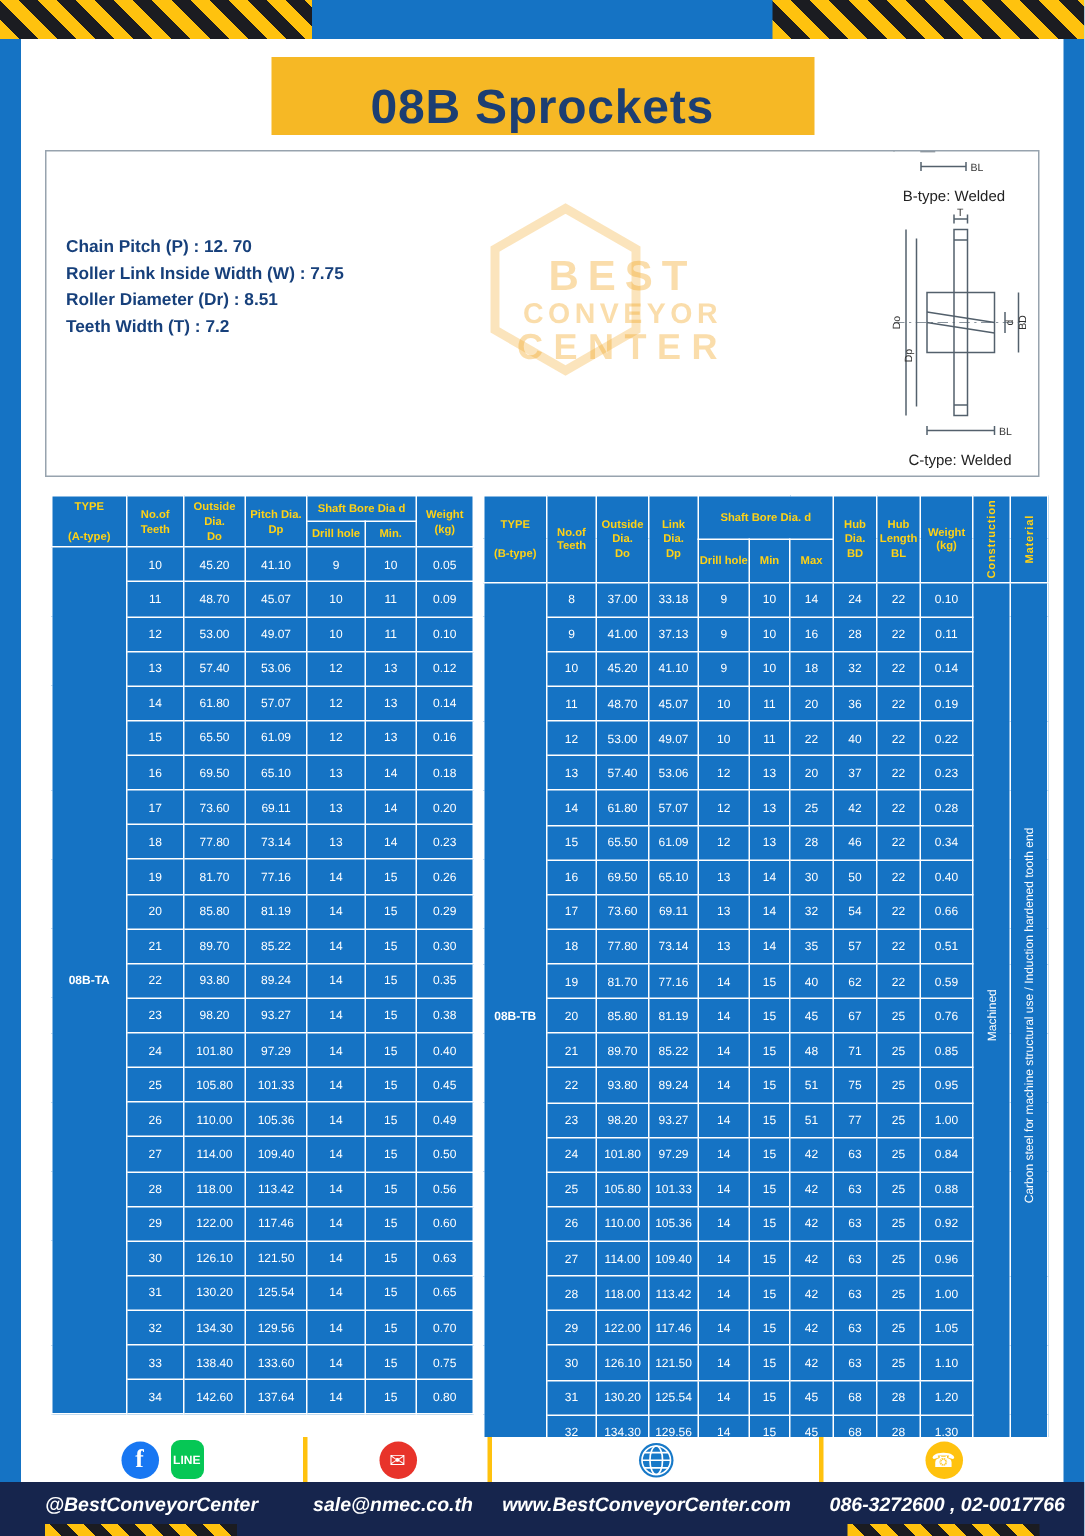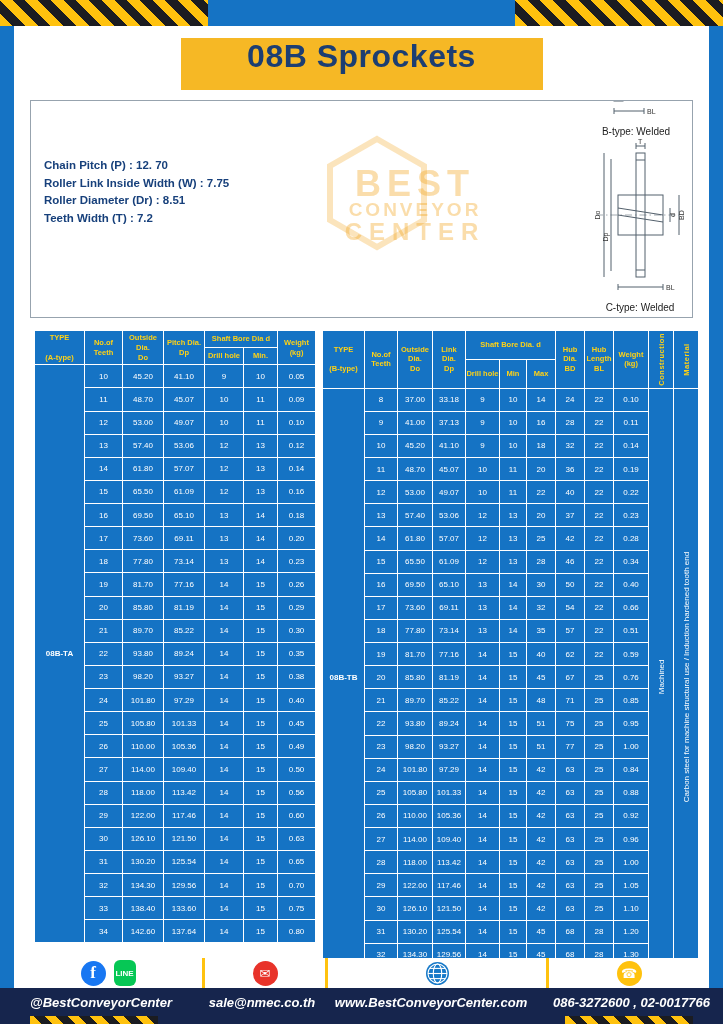--- a/index.html
+++ b/index.html
@@ -5,31 +5,31 @@
   html,body{margin:0;padding:0;}
   body{width:723px;height:1024px;font-family:"Liberation Sans",sans-serif;}
   .page{position:relative;width:723px;height:1024px;background:#1573c4;overflow:hidden;}
   .hazard{position:absolute;top:0;height:26px;width:208px;
     background:repeating-linear-gradient(45deg,#ffc20e 0 9px,#1b1c21 9px 18px);}
   .hazard.left{left:0;}
   .hazard.right{right:0;}
   .content{position:absolute;top:26px;left:14px;width:695px;height:932px;background:#ffffff;}
   
   .banner{width:362px;height:52px;margin:12px auto 0;background:#f6b825;
-    display:flex;align-items:flex-start;justify-content:center;}
+    display:flex;align-items:flex-end;justify-content:center;}
   .banner-text{font-size:32px;font-weight:bold;color:#1c3e72;letter-spacing:0.5px;}
   
   .panel{position:relative;margin:10px 16px 0;height:216px;border:1px solid #97a3ae;background:#fff;overflow:hidden;}
   .specs{position:absolute;left:13px;top:56px;z-index:2;}
   .spec-line{font-size:11.5px;font-weight:bold;color:#17407b;line-height:17.5px;white-space:nowrap;}
   .watermark{position:absolute;left:256px;top:22px;width:256px;height:166px;z-index:0;
     display:flex;flex-direction:column;align-items:center;justify-content:center;
     color:rgba(243,166,33,0.38);font-weight:bold;pointer-events:none;}
   .wm-hex{position:absolute;left:30px;top:10px;}
-  .wm1{font-size:36px;letter-spacing:6px;line-height:30px;z-index:1;}
+  .wm1{font-size:28px;letter-spacing:6px;line-height:30px;z-index:1;}
   .wm2{font-size:19px;letter-spacing:3px;line-height:22px;z-index:1;}
   .wm3{font-size:24px;letter-spacing:7px;line-height:22px;z-index:1;}
   .diagrams{position:absolute;left:252px;right:6px;top:8px;bottom:4px;z-index:1;
     display:flex;justify-content:flex-end;align-items:flex-end;flex-direction:column;}
   .fig{display:flex;flex-direction:column;align-items:center;}
   .fig svg{display:block;}
   .caption{font-size:10px;color:#222;margin-top:2px;white-space:nowrap;}
   .tline{stroke:#53606c;stroke-width:1;fill:none;}
   .tcl{stroke:#8a949d;stroke-width:0.8;stroke-dasharray:7 3 1.5 3;fill:none;}
   .tlabel{font-size:7px;fill:#333;font-family:"Liberation Sans",sans-serif;}

